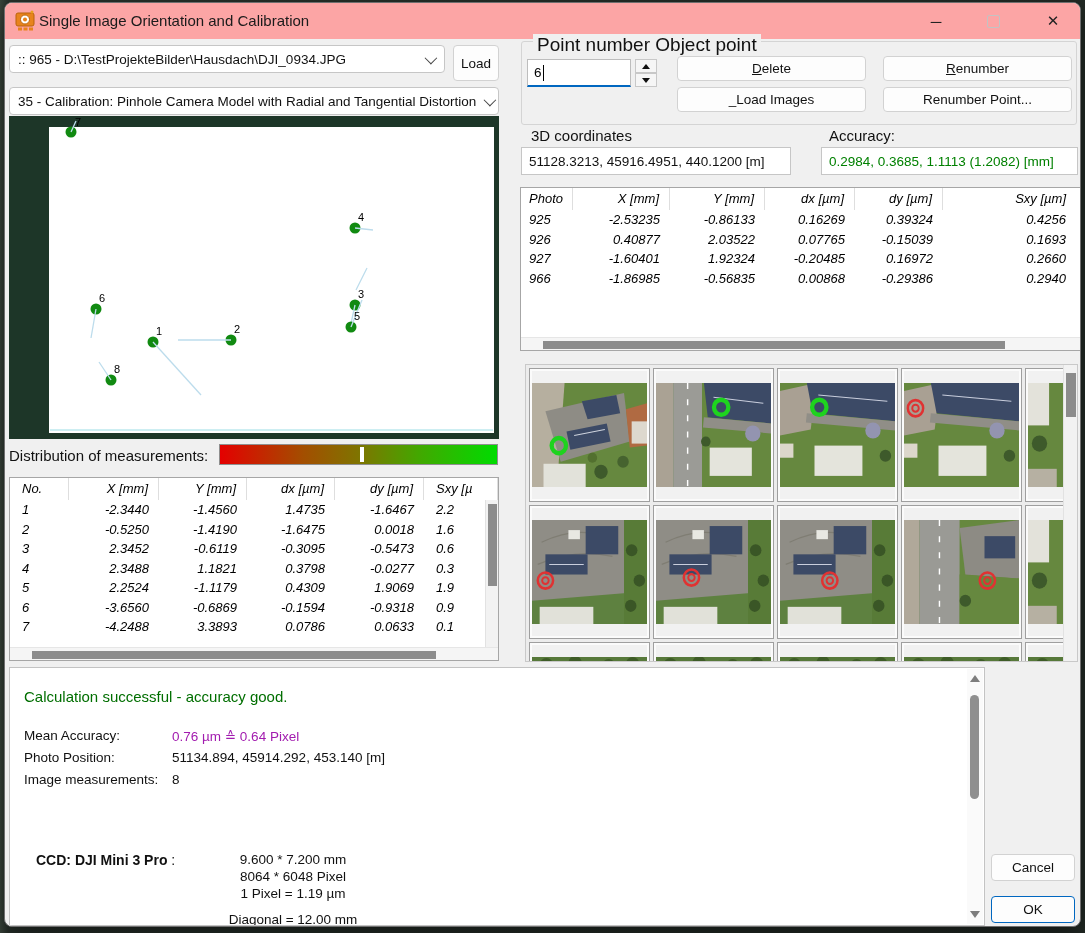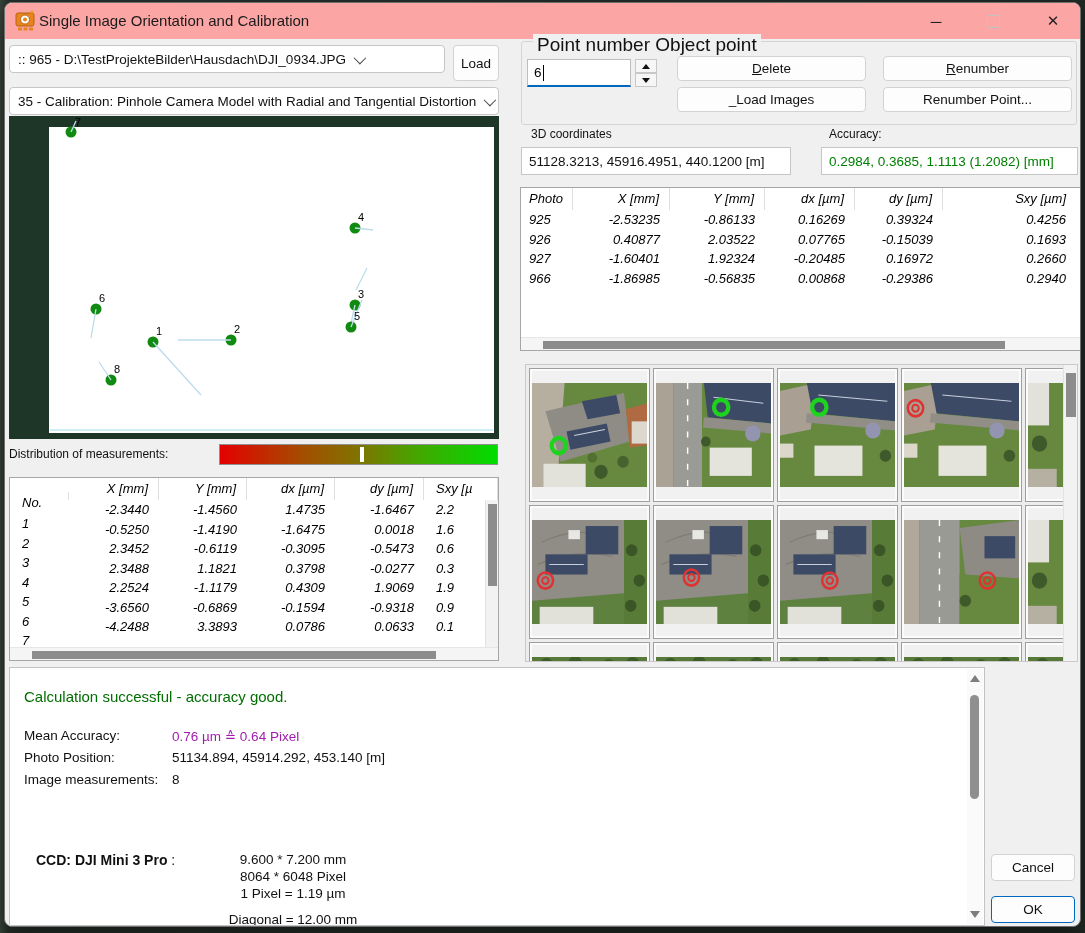--- a/index.html
+++ b/index.html
@@ -7,47 +7,47 @@
   .stage{position:relative;width:1085px;height:933px;background:linear-gradient(90deg,#3a463c 0,#28312b 8px,#222a25 100%);overflow:hidden;}
   .dialog{position:absolute;left:4px;top:2px;width:1077px;height:925px;background:#f0f0f0;border-radius:8px;
           box-shadow:0 10px 28px rgba(0,0,0,.5);overflow:hidden;border:1px solid #6f6f6f;box-sizing:border-box;}
   .abs{position:absolute;box-sizing:border-box;}
   
   .titlebar{left:0;top:0;width:100%;height:36px;background:#fca5a5;}
   .title-text{left:34px;top:9px;font-size:15px;color:#1b1b1b;white-space:nowrap;}
   .winbtn{width:44px;height:34px;top:1px;display:flex;align-items:center;justify-content:center;color:#222;font-size:15px;}
   .maxglyph{width:11px;height:11px;border:1px solid #c3c3c3;border-radius:2px;}
   
-  .combo{background:#fff;border:1px solid #c6c6c6;border-radius:4px;display:flex;align-items:center;
+  .combo{background:#fff;border:1px solid #c6c6c6;border-radius:4px;display:flex;align-items:center;justify-content:space-between;
          padding:0 10px 0 8px;font-size:13.5px;color:#111;white-space:nowrap;overflow:hidden;}
   .chev{width:8px;height:8px;border-right:1.6px solid #444;border-bottom:1.6px solid #444;transform:rotate(45deg) translateY(-2px);flex:none;margin-left:8px;}
   .btn{background:#fdfdfd;border:1px solid #d2d2d2;border-radius:4px;display:flex;align-items:center;justify-content:center;
        font-size:13.5px;color:#111;}
   .btn.default{border:1px solid #0067c0;}
   .mnemonic{display:block;}
   .mnemonic::first-letter{text-decoration:underline;}
   .field{background:#fff;border:1px solid #c6c6c6;display:flex;align-items:center;padding:0 7px;font-size:13.5px;color:#111;white-space:nowrap;overflow:hidden;}
-  .label{font-size:12px;color:#111;white-space:nowrap;}
+  .label{font-size:15px;color:#111;white-space:nowrap;}
   .groupbox{border:1px solid #d4d4d4;border-radius:3px;}
   .grouplabel{left:528px;top:31px;font-size:19px;color:#111;background:#f0f0f0;padding:0 4px;}
   
   .spin-field{background:#fff;border:1px solid #bdbdbd;border-bottom:2px solid #0067c0;display:flex;align-items:center;padding:0 6px;font-size:13.5px;}
   .caret{display:inline-block;width:1px;height:16px;background:#000;margin-left:1px;}
   .spinbtns{display:flex;flex-direction:column;}
   .spinbtn{flex:1;background:#f6f6f6;border:1px solid #c8c8c8;display:flex;align-items:center;justify-content:center;}
   .tri-up{width:0;height:0;border-left:4px solid transparent;border-right:4px solid transparent;border-bottom:5px solid #111;}
   .tri-dn{width:0;height:0;border-left:4px solid transparent;border-right:4px solid transparent;border-top:5px solid #111;}
   
   .tbl{background:#fff;border:1px solid #a6a6a6;font-size:13px;color:#000;overflow:hidden;font-style:italic;}
   .trow{display:flex;height:19.5px;line-height:19.5px;}
   .thead{display:flex;height:22px;line-height:22px;}
   .hcell{border-right:1px solid #dedede;box-sizing:border-box;}
   .cid{padding-left:12px;text-align:left;box-sizing:border-box;}
   .cnum{text-align:right;padding-right:10px;box-sizing:border-box;}
-  .lt-c0{width:59px;margin-top:14px;} .lt-c1{width:90px;} .lt-c2{width:88px;} .lt-c3{width:88px;} .lt-c4{width:89px;} .lt-c5{flex:1;}
+  .lt-c0{width:59px;} .lt-c1{width:90px;} .lt-c2{width:88px;} .lt-c3{width:88px;} .lt-c4{width:89px;} .lt-c5{flex:1;}
   .pt-c0{width:52px;} .pt-c1{width:97px;} .pt-c2{width:95px;} .pt-c3{width:90px;} .pt-c4{width:88px;} .pt-c5{flex:1;padding-right:14px;}
   
   .sbv{background:#f2f2f2;border-left:1px solid #e2e2e2;}
   .sbh{background:#f5f5f5;border-top:1px solid #e6e6e6;}
   .sbthumb{position:absolute;background:#8c8c8c;}
   .sbarrow{position:absolute;left:0;width:100%;display:flex;align-items:center;justify-content:center;}
   .arr-up{width:0;height:0;border-left:5px solid transparent;border-right:5px solid transparent;border-bottom:7px solid #7d7d7d;}
   .arr-dn{width:0;height:0;border-left:5px solid transparent;border-right:5px solid transparent;border-top:7px solid #7d7d7d;}
   
   .preview{background:#1d3628;}

